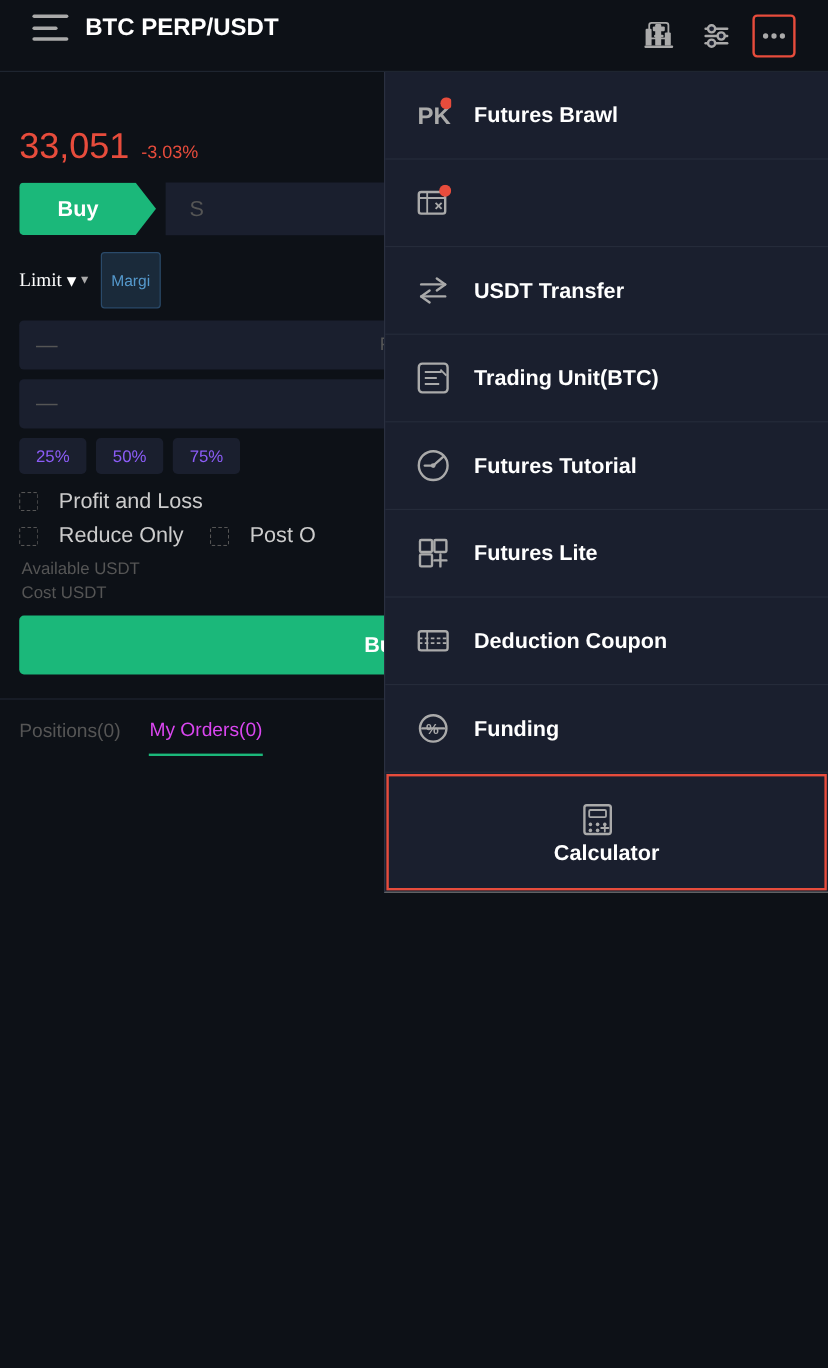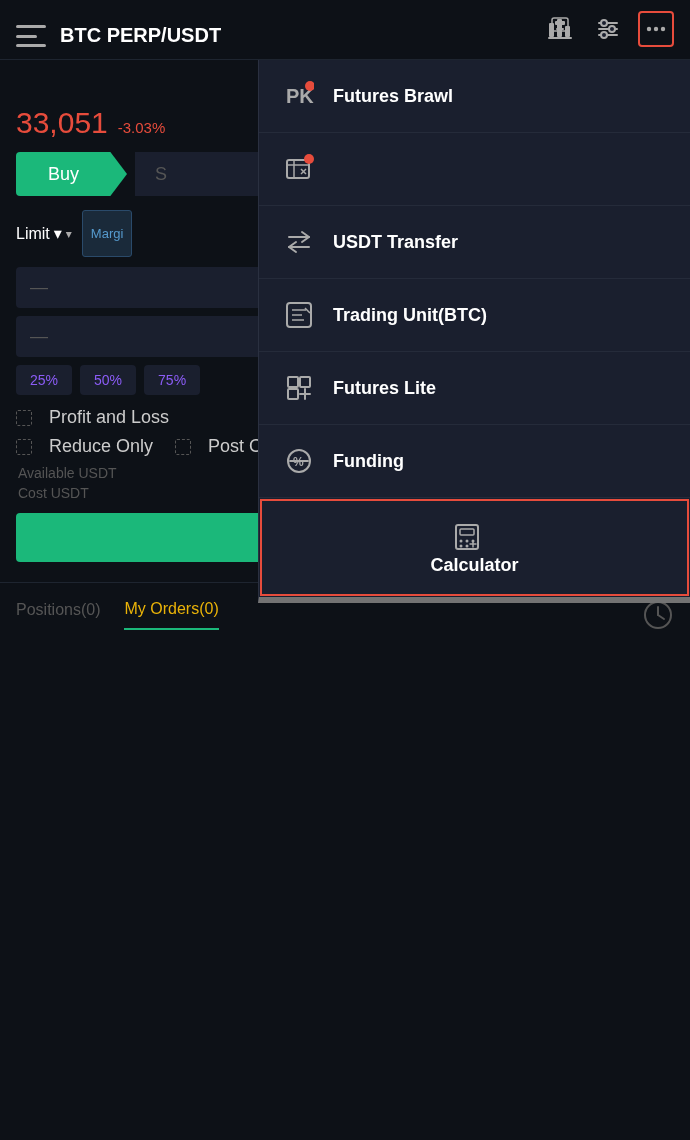--- a/index.html
+++ b/index.html
@@ -9,22 +9,22 @@
       background: #0d1117;
       font-family: -apple-system, BlinkMacSystemFont, 'Segoe UI', sans-serif;
       color: #fff;
       overflow: hidden;
       position: relative;
     }
 
     
     .header {
       display: flex;
-      align-items: flex-end;
-      padding: 12px 16px;
+      align-items: flex-start;
+      padding: 12px 27px;
       background: #0d1117;
       height: 60px;
       border-bottom: 1px solid #1e2530;
     }
     .header-menu-icon {
       width: 30px;
       height: 22px;
       display: flex;
       flex-direction: column;
       justify-content: space-between;
@@ -87,21 +87,21 @@
     
     .buy-sell-row {
       display: flex;
       padding: 6px 16px;
       gap: 8px;
     }
     .buy-btn {
       background: #1bb87a;
       color: #fff;
       font-size: 18px;
-      font-weight: 400;
+      font-weight: 700;
       padding: 10px 32px;
       border: none;
       border-radius: 4px 0 0 4px;
       cursor: pointer;
       flex: 0 0 auto;
       clip-path: polygon(0 0, 85% 0, 100% 50%, 85% 100%, 0 100%);
       padding-right: 48px;
     }
     .sell-placeholder {
       flex: 1;
@@ -127,20 +127,21 @@
     }
     .limit-select {
       background: transparent;
       color: #fff;
       font-size: 16px;
       border: none;
       cursor: pointer;
       display: flex;
       align-items: center;
       gap: 4px;
+      font-family: Liberation Serif, serif;
     }
     .limit-select::after {
       content: '▾';
       font-size: 12px;
       color: #aaa;
     }
     .margin-badge {
       background: #1a2a3a;
       border: 1px solid #2a4a6a;
       color: #5599cc;
@@ -242,39 +243,39 @@
       margin-top: 12px;
     }
     .tab-item {
       font-size: 16px;
       color: #555;
       margin-right: 24px;
       padding-bottom: 10px;
       cursor: pointer;
     }
     .tab-item.active {
-      color: #eab308;
+      color: #d946ef;
       border-bottom: 2px solid #1bb87a;
     }
     .tab-clock {
       margin-left: auto;
       color: #555;
       cursor: pointer;
     }
 
     
     .dropdown-overlay {
       position: absolute;
       top: 60px;
       right: 0;
-      width: 432px;
+      width: 370px;
       background: #1a1f2e;
       z-index: 100;
       border-left: 1px solid #2a3040;
-      border-bottom: 6px solid #737373;
+      border-bottom: 1px solid #737373;
     }
     .dropdown-item {
       display: flex;
       align-items: center;
       padding: 18px 22px;
       cursor: pointer;
       border-bottom: 1px solid #252b3a;
       transition: background 0.15s;
     }
     .dropdown-item:last-child {
@@ -470,33 +471,55 @@
         <rect x="3" y="3" width="24" height="24" rx="3" stroke="#aaa" stroke-width="2"></rect>
         <line x1="8" y1="10" x2="22" y2="10" stroke="#aaa" stroke-width="1.5"></line>
         <line x1="8" y1="15" x2="18" y2="15" stroke="#aaa" stroke-width="1.5"></line>
         <line x1="8" y1="20" x2="20" y2="20" stroke="#aaa" stroke-width="1.5"></line>
         <line x1="21" y1="8" x2="26" y2="13" stroke="#aaa" stroke-width="1.5"></line>
       </svg>
     </div>
     <span class="dropdown-label">Trading Unit(BTC)</span>
   </div>
 
+  <div class="dropdown-item">
+    <div class="dropdown-icon">
+      <svg width="30" height="30" viewBox="0 0 30 30" fill="none">
+        <circle cx="15" cy="15" r="12" stroke="#aaa" stroke-width="2"></circle>
+        <line x1="15" y1="15" x2="23" y2="8" stroke="#aaa" stroke-width="2" stroke-linecap="round"></line>
+        <line x1="8" y1="15" x2="15" y2="15" stroke="#aaa" stroke-width="2" stroke-linecap="round"></line>
+        <circle cx="15" cy="15" r="2" fill="#aaa"></circle>
+      </svg>
+    </div>
+    <span class="dropdown-label">Futures Tutorial</span>
+  </div>
 
   <div class="dropdown-item">
     <div class="dropdown-icon">
       <svg width="30" height="30" viewBox="0 0 30 30" fill="none">
         <rect x="4" y="4" width="10" height="10" rx="1" stroke="#aaa" stroke-width="2"></rect>
         <rect x="16" y="4" width="10" height="10" rx="1" stroke="#aaa" stroke-width="2"></rect>
         <rect x="4" y="16" width="10" height="10" rx="1" stroke="#aaa" stroke-width="2"></rect>
         <path d="M16 21 L26 21 M21 16 L21 26" stroke="#aaa" stroke-width="2" stroke-linecap="round"></path>
       </svg>
     </div>
     <span class="dropdown-label">Futures Lite</span>
   </div>
 
+  <div class="dropdown-item">
+    <div class="dropdown-icon">
+      <svg width="30" height="30" viewBox="0 0 30 30" fill="none">
+        <rect x="3" y="7" width="24" height="16" rx="2" stroke="#aaa" stroke-width="2"></rect>
+        <line x1="3" y1="13" x2="27" y2="13" stroke="#aaa" stroke-width="1.5" stroke-dasharray="3 2"></line>
+        <line x1="3" y1="17" x2="27" y2="17" stroke="#aaa" stroke-width="1.5" stroke-dasharray="3 2"></line>
+        <line x1="10" y1="7" x2="10" y2="23" stroke="#aaa" stroke-width="1.5"></line>
+      </svg>
+    </div>
+    <span class="dropdown-label">Deduction Coupon</span>
+  </div>
 
   <div class="dropdown-item">
     <div class="dropdown-icon">
       <svg width="30" height="30" viewBox="0 0 30 30" fill="none">
         <line x1="6" y1="15" x2="24" y2="15" stroke="#aaa" stroke-width="2" stroke-linecap="round"></line>
         <circle cx="15" cy="15" r="11" stroke="#aaa" stroke-width="2"></circle>
         <text x="9" y="20" font-size="12" fill="#aaa" font-weight="bold">%</text>
       </svg>
     </div>
     <span class="dropdown-label">Funding</span>

